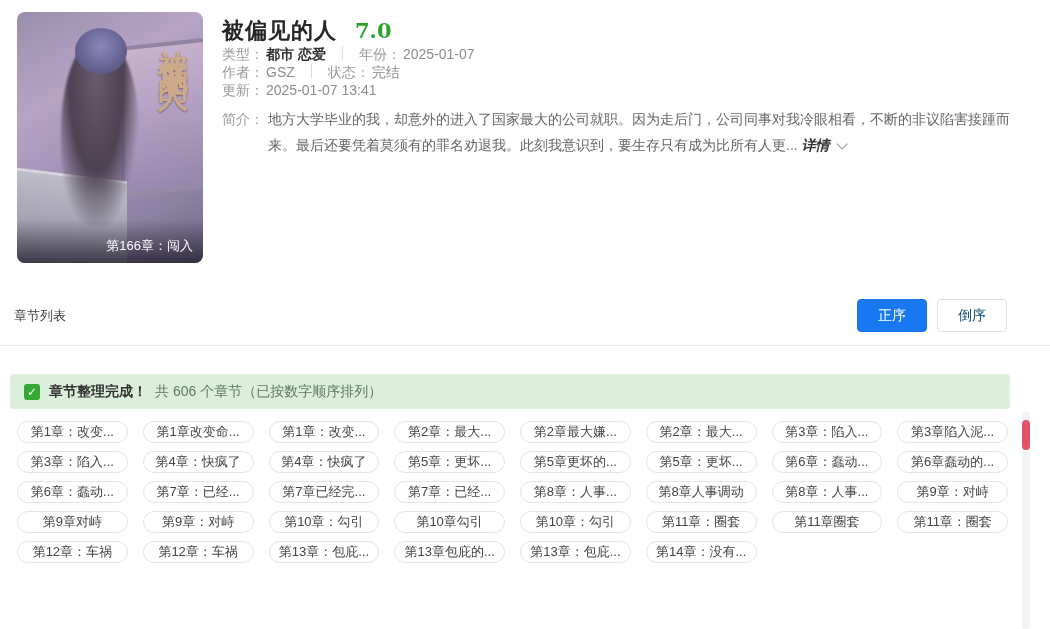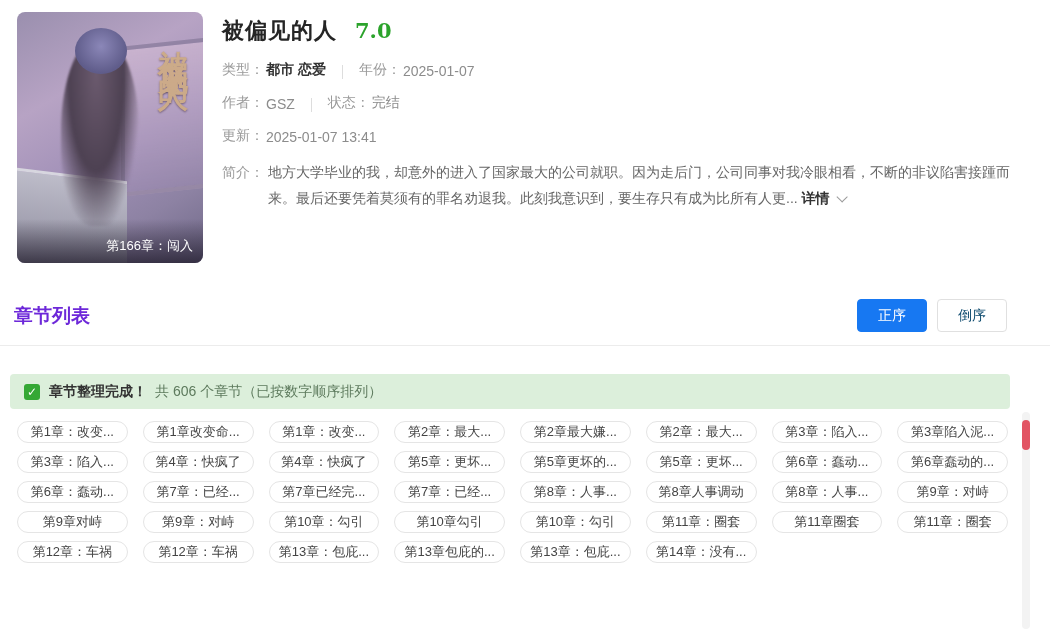--- a/index.html
+++ b/index.html
@@ -38,41 +38,41 @@
   .cover-badge{position:absolute;left:0;right:0;bottom:0;height:44px;
     background:linear-gradient(180deg,rgba(30,25,40,0),rgba(30,25,40,.72));
     color:#fff;font-size:13px;display:flex;align-items:flex-end;justify-content:flex-end;
     padding:0 10px 8px 8px;}
 
   .info{margin-left:19px;width:790px;padding-top:4px;}
   .title-row{display:flex;align-items:baseline;}
   .comic-title{font-size:22px;font-weight:700;color:#252525;letter-spacing:1px;}
   .rating{margin-left:18px;font-size:21px;font-weight:700;color:var(--rating-green);
     font-family:"DejaVu Serif","Liberation Serif",serif;}
-  .meta-line{margin-top:15px;font-size:14px;color:#8c8c8c;display:flex;align-items:flex-end;}
+  .meta-line{font-size:14px;color:#8c8c8c;display:flex;align-items:flex-start;}
   .meta-label{color:#9a9a9a;}
   .meta-value{color:#8c8c8c;margin-left:2px;}
   .meta-value.strong{color:#333;font-weight:700;}
   .meta-sep{display:inline-block;width:1px;height:14px;background:#ddd;margin:0 16px;}
-  .desc-line{margin-top:14px;font-size:14px;line-height:26px;color:#666;
+  .desc-line{margin-top:6px;font-size:14px;line-height:26px;color:#666;
     position:relative;padding-left:46px;}
   .desc-label{position:absolute;left:0;top:0;color:#9a9a9a;}
-  .detail-link{color:#333;font-weight:700;cursor:pointer;white-space:nowrap;}
+  .detail-link{color:#333;font-weight:700;cursor:pointer;white-space:nowrap;font-style:italic;}
   .chevron-down{display:inline-block;width:8px;height:8px;border-right:1.5px solid #9a9a9a;
     border-bottom:1.5px solid #9a9a9a;transform:rotate(45deg) translateY(-3px);
     margin-left:6px;}
   .read-btn{display:inline-block;margin-top:14px;height:36px;line-height:36px;
     padding:0 30px;background:var(--accent-red);color:#fff;font-size:14px;
     border:none;border-radius:18px;cursor:pointer;
     box-shadow:0 4px 10px rgba(244,86,106,.35);}
 
   
   .section-row{position:absolute;top:299px;left:14px;width:993px;
     display:flex;align-items:center;justify-content:space-between;}
-  .section-title{font-size:19px;color:#6d28d9;font-weight:700;}
+  .section-title{font-size:13px;color:#404040;font-weight:400;}
   .sort-btns{display:flex;margin-left:18px;}
   .sort-btn{height:33px;padding:0 20px;font-size:14px;border-radius:4px;cursor:pointer;
     display:flex;align-items:center;justify-content:center;}
   .sort-btn.active{background:var(--accent-blue);color:#fff;border:1px solid var(--accent-blue);}
   .sort-btn.inactive{background:#fff;color:#0c4a6e;border:1px solid #e0e0e0;margin-left:10px;}
   .divider{position:absolute;top:345px;left:0;width:1050px;border-bottom:1px solid #ececec;}
 
   
   .notice{position:absolute;top:374px;left:10px;width:1000px;height:35px;
     background:var(--notice-bg);border-radius:4px;display:flex;align-items:center;

